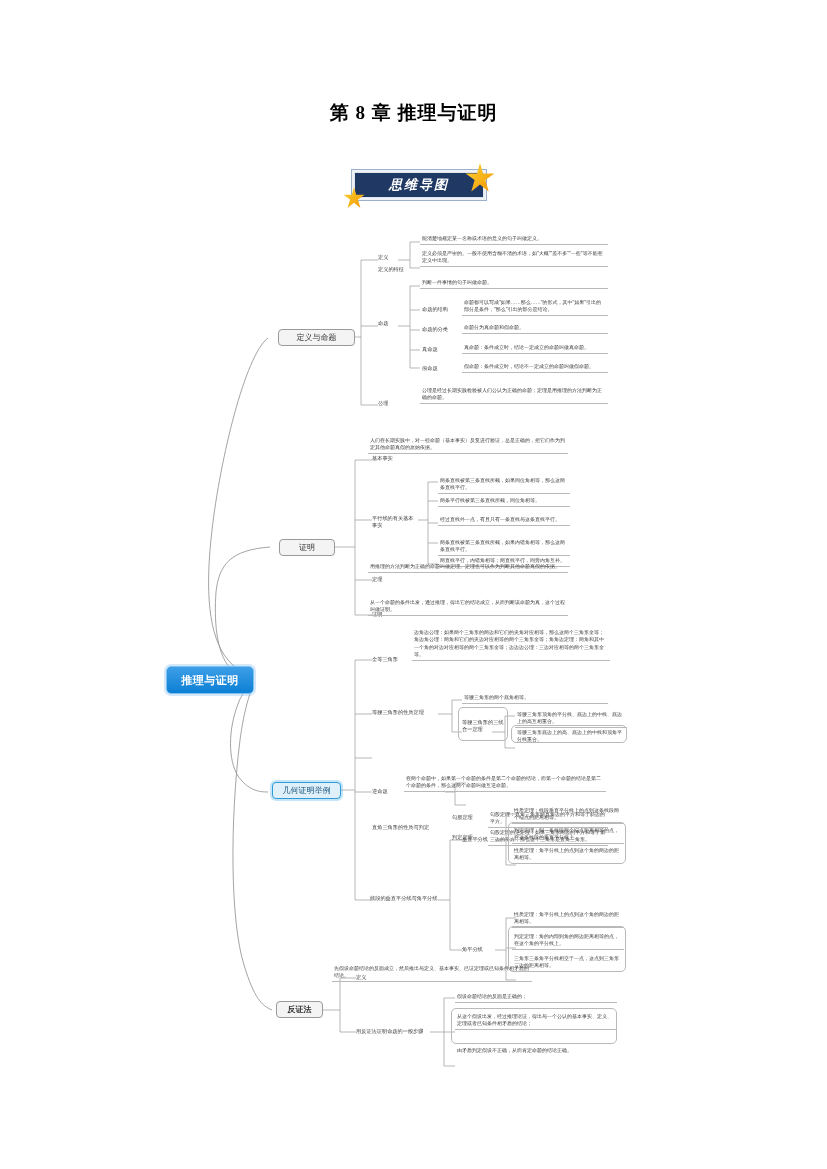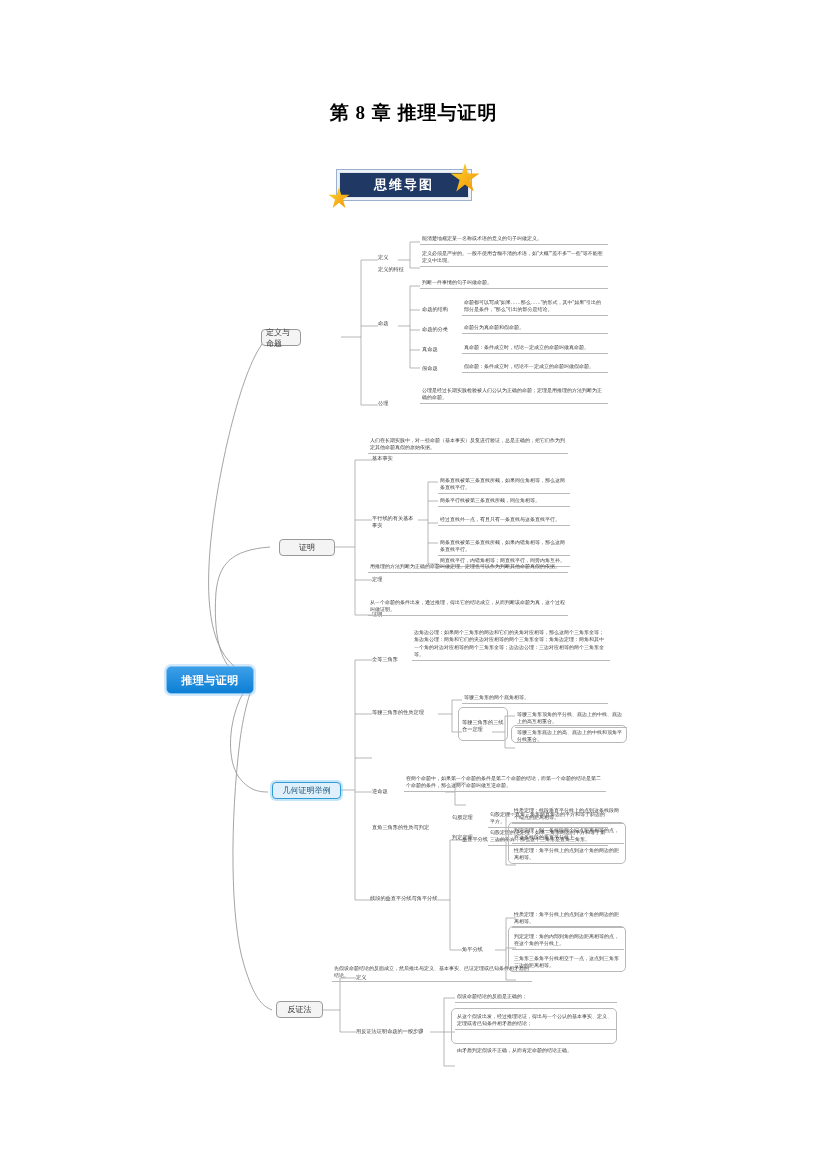--- a/index.html
+++ b/index.html
@@ -5,21 +5,21 @@
   html,body{margin:0;padding:0;background:#ffffff;}
   body{width:827px;height:1169px;position:relative;
        font-family:"Liberation Sans","DejaVu Sans",sans-serif;color:#222;}
 
   
   .page-title{position:absolute;left:0;top:100px;width:827px;text-align:center;
     font-size:19px;font-weight:bold;color:#000;letter-spacing:1px;
     font-family:"Liberation Serif","DejaVu Serif",serif;}
 
   
-  .badge-wrap{position:absolute;left:328px;top:163px;width:160px;height:44px;}
+  .badge-wrap{position:absolute;left:343px;top:163px;width:160px;height:44px;font-style:italic;}
   .badge-outer{position:absolute;left:8px;top:6px;width:134px;height:30px;
     border:1px solid #9bb0cc;background:#eef2f7;}
   .badge{position:absolute;left:11px;top:9px;width:128px;height:24px;
     background:#1f3864;border:1px solid #dfe6ef;
     display:flex;align-items:center;justify-content:center;}
   .badge span{color:#fff;font-size:13px;font-weight:bold;letter-spacing:2px;
     font-family:"Liberation Sans","DejaVu Sans",sans-serif;}
   .star{position:absolute;background:#f5a623;}
   .star.s1{left:122px;top:0px;width:30px;height:30px;
     clip-path:polygon(50% 0%,60% 35%,98% 35%,68% 57%,79% 95%,50% 72%,21% 95%,32% 57%,2% 35%,40% 35%);
@@ -161,21 +161,21 @@
     <path d="M444,778 L444,846" stroke="#9a9a9a" stroke-width="0.7" fill="none"></path>
     <line x1="444" y1="778" x2="455" y2="778" stroke="#9a9a9a" stroke-width="0.7"></line>
     <line x1="444" y1="812" x2="455" y2="812" stroke="#9a9a9a" stroke-width="0.7"></line>
     <line x1="444" y1="846" x2="455" y2="846" stroke="#9a9a9a" stroke-width="0.7"></line>
   </svg>
 
   <div class="node root">
     <span>推理与证明</span>
   </div>
 
-  <div class="node l1" style="left:261px;top:109px;width:40px;">
+  <div class="node l1" style="left:278px;top:109px;width:77px;">
     <span>定义与命题</span>
   </div>
 
   <div class="node l2" style="left:378px;top:34px;width:20px;">
     <span>定义</span>
   </div>
   <div class="node leaf" style="left:420px;top:14px;width:188px;">
     <span>能清楚地规定某一名称或术语的意义的句子叫做定义。</span>
   </div>
   <div class="node l2" style="left:378px;top:46px;width:36px;">
@@ -344,21 +344,21 @@
     <span>性质定理：角平分线上的点到这个角的两边的距离相等。</span>
   </div>
   <div class="node grp" style="left:508px;top:706px;width:118px;height:46px;"></div>
   <div class="node leaf" style="left:512px;top:712px;width:112px;">
     <span>判定定理：角的内部到角的两边距离相等的点，在这个角的平分线上。</span>
   </div>
   <div class="node leaf nb" style="left:512px;top:734px;width:112px;">
     <span>三角形三条角平分线相交于一点，这点到三角形三边的距离相等。</span>
   </div>
 
-  <div class="node l1" style="left:276px;top:781px;width:47px;">
+  <div class="node l1" style="left:276px;top:781px;width:47px;font-weight:bold;">
     <span>反证法</span>
   </div>
 
   <div class="node l2" style="left:356px;top:754px;width:20px;">
     <span>定义</span>
   </div>
   <div class="node leaf" style="left:332px;top:744px;width:200px;">
     <span>先假设命题结论的反面成立，然后推出与定义、基本事实、已证定理或已知条件相矛盾的结论。</span>
   </div>
 

